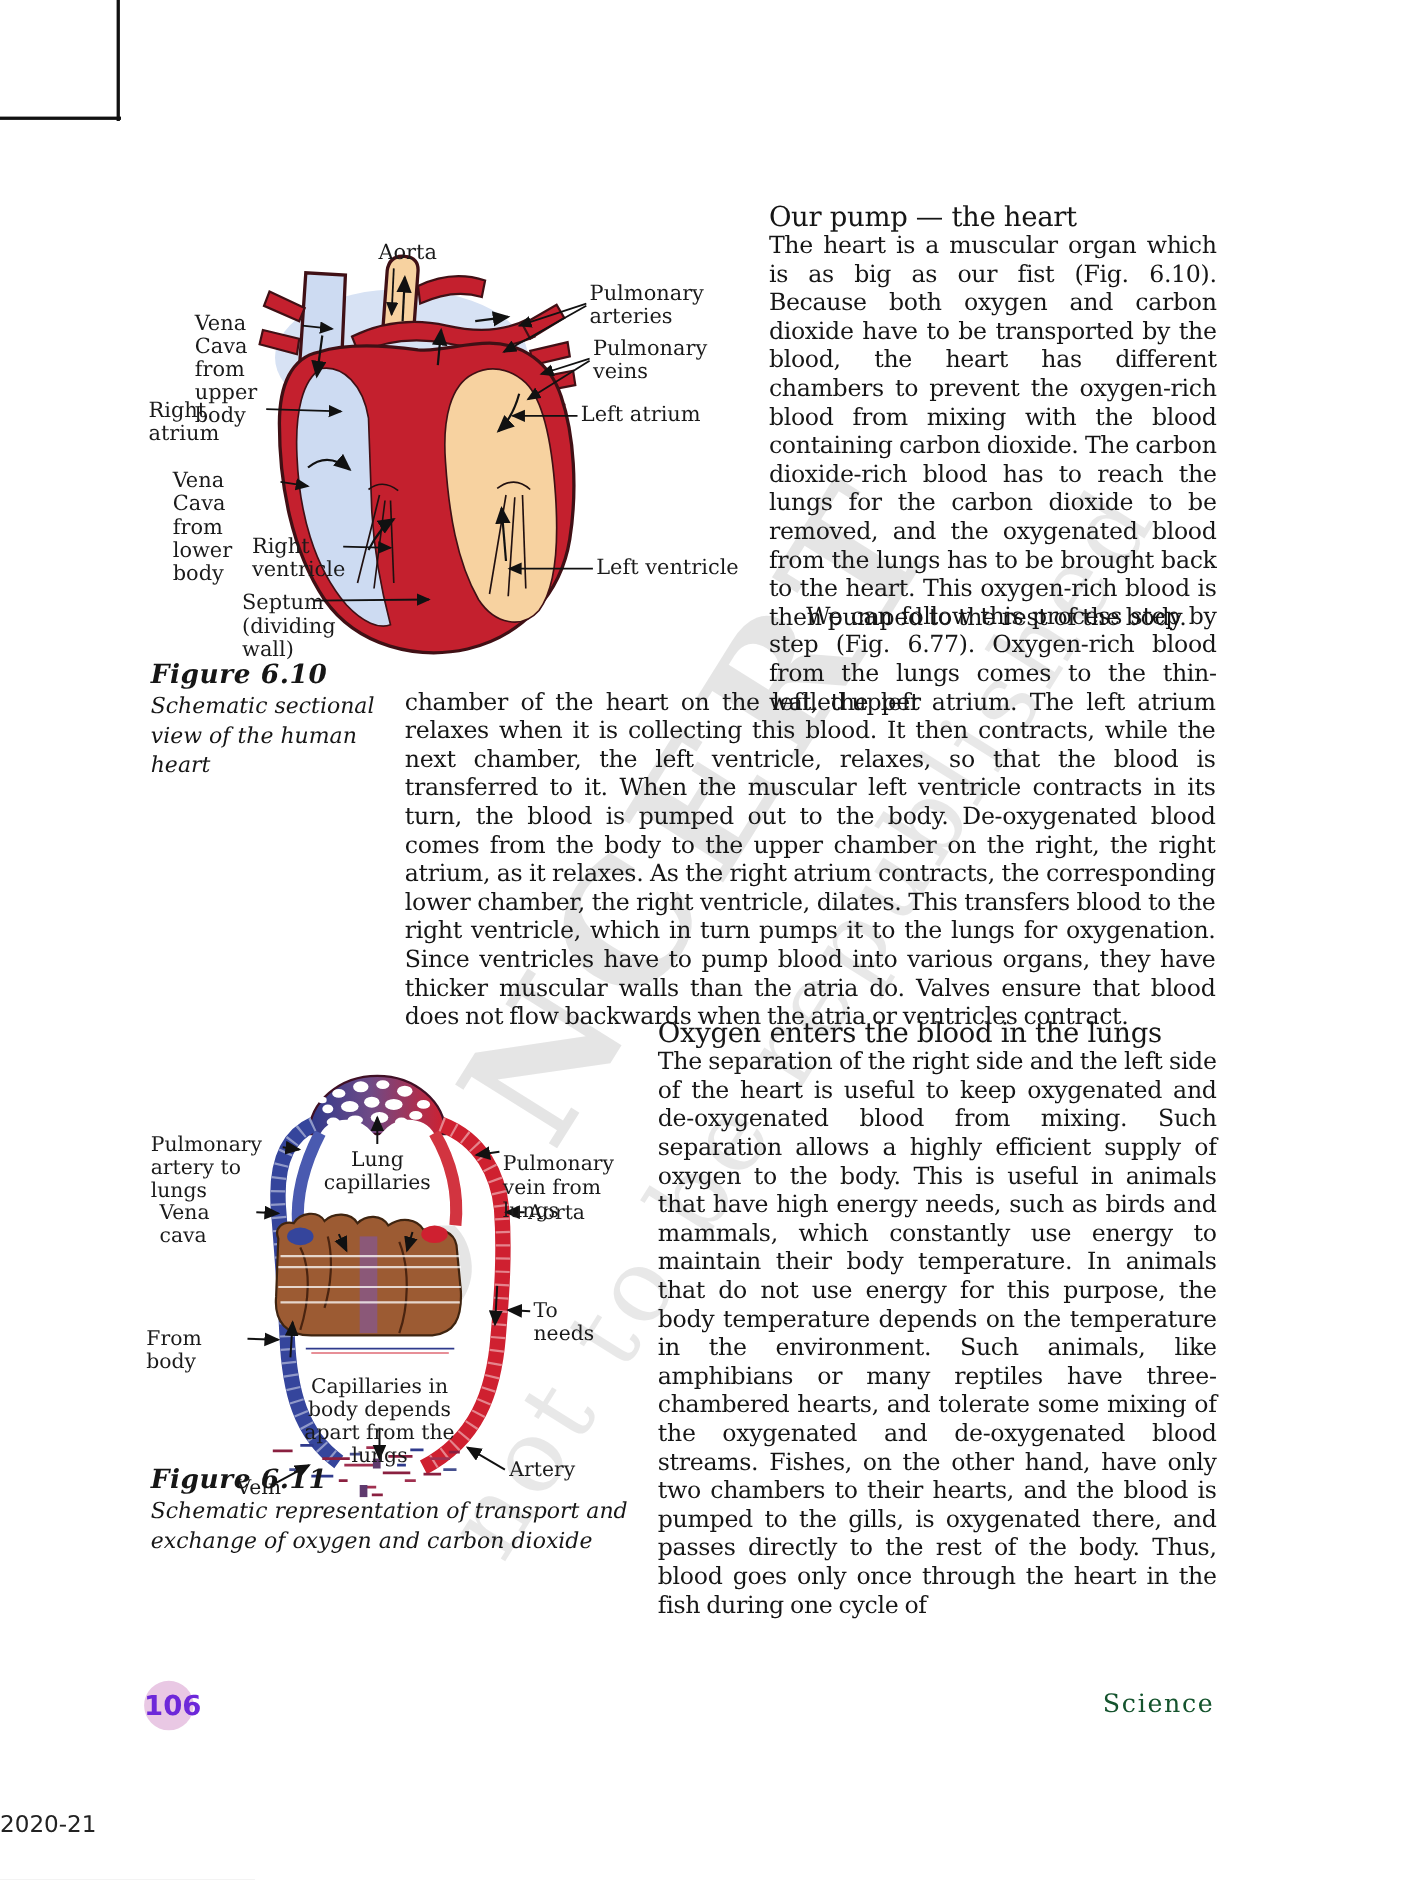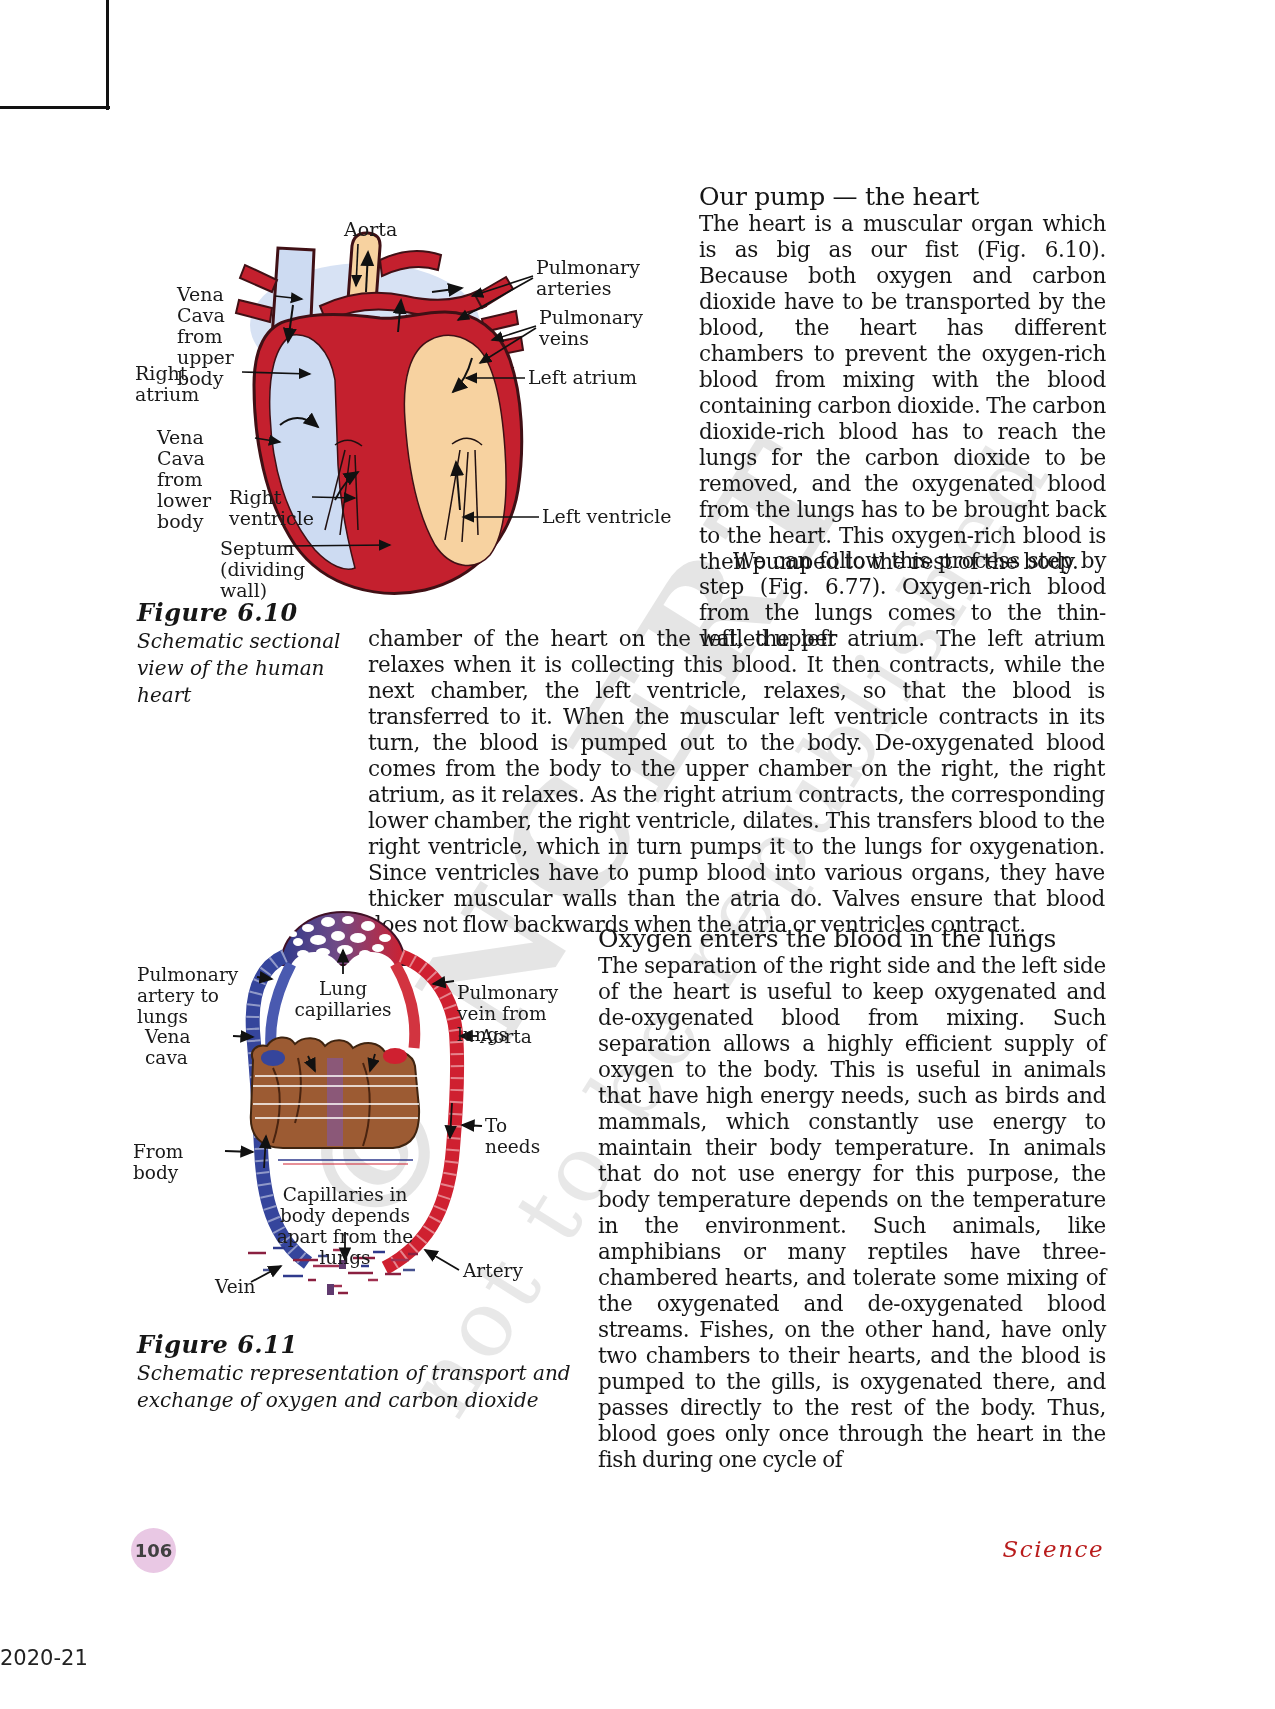--- a/index.html
+++ b/index.html
@@ -21,22 +21,22 @@
   
   .fig{position:absolute;z-index:2;}
   .dlabel{position:absolute;font-size:19px;line-height:21px;color:#1a1a1a;z-index:3;}
   .dlabel2{position:absolute;font-size:18.5px;line-height:21px;color:#1a1a1a;z-index:3;}
   
   .captitle{position:absolute;z-index:2;font-size:24px;font-weight:bold;font-style:italic;letter-spacing:0.5px;}
   .captext{position:absolute;z-index:2;font-size:20px;font-style:italic;line-height:27px;}
   
   .badge{position:absolute;z-index:2;width:45px;height:45px;border-radius:50%;background:#e9c8e4;
          text-align:center;line-height:45px;font-family:"DejaVu Sans","Liberation Sans",sans-serif;
-         font-weight:bold;font-size:18px;color:#404040;}
-  .science{position:absolute;z-index:2;font-size:23px;letter-spacing:1.5px;color:#b91c1c;font-style:italic;}
+         font-weight:bold;font-size:25px;color:#6d28d9;}
+  .science{position:absolute;z-index:2;font-size:23px;letter-spacing:1.5px;color:#14532d;}
   .year{position:absolute;z-index:2;left:0;width:1275px;text-align:left;
         font-family:"DejaVu Sans","Liberation Sans",sans-serif;font-size:21px;color:#222;}
   svg{display:block;}
 </style>
 </head>
 <body>
 
 <div id="page">
 
   <div class="cropV"></div>
@@ -130,21 +130,21 @@
   </div>
 
   <div class="captitle" style="left:137px;top:598px;">Figure 6.10</div>
   <div class="captext" style="left:137px;top:628px;width:215px;">Schematic sectional view of the human heart</div>
 
   <div class="heading" style="left:699px;top:182px;">Our pump — the heart</div>
   <div class="txt" style="left:699px;top:211px;width:407px;">The heart is a muscular organ which is as big as our fist (Fig. 6.10). Because both oxygen and carbon dioxide have to be transported by the blood, the heart has different chambers to prevent the oxygen-rich blood from mixing with the blood containing carbon dioxide. The carbon dioxide-rich blood has to reach the lungs for the carbon dioxide to be removed, and the oxygenated blood from the lungs has to be brought back to the heart. This oxygen-rich blood is then pumped to the rest of the body.</div>
   <div class="txt indent" style="left:699px;top:548px;width:407px;">We can follow this process step by step (Fig. 6.77). Oxygen-rich blood from the lungs comes to the thin-walled upper</div>
   <div class="txt" style="left:368px;top:626px;width:737px;">chamber of the heart on the left, the left atrium. The left atrium relaxes when it is collecting this blood. It then contracts, while the next chamber, the left ventricle, relaxes, so that the blood is transferred to it. When the muscular left ventricle contracts in its turn, the blood is pumped out to the body. De-oxygenated blood comes from the body to the upper chamber on the right, the right atrium, as it relaxes. As the right atrium contracts, the corresponding lower chamber, the right ventricle, dilates. This transfers blood to the right ventricle, which in turn pumps it to the lungs for oxygenation. Since ventricles have to pump blood into various organs, they have thicker muscular walls than the atria do. Valves ensure that blood does not flow backwards when the atria or ventricles contract.</div>
 
-  <div class="fig" style="left:123px;top:908px;width:430px;height:400px;">
+  <div class="fig" style="left:123px;top:974px;width:430px;height:400px;">
     <svg width="430" height="400" viewBox="0 0 430 400">
       <defs>
         <marker id="ah2" markerWidth="9" markerHeight="8" refX="7" refY="3.5" orient="auto">
           <path d="M0,0 L8,3.5 L0,7 Z" fill="#111"></path>
         </marker>
         <linearGradient id="domeGrad" x1="0" y1="0" x2="1" y2="0">
           <stop offset="0" stop-color="#2f3a8c"></stop>
             <stop offset="0.45" stop-color="#6f4a86"></stop>
             <stop offset="1" stop-color="#cf2030"></stop>
         </linearGradient>

